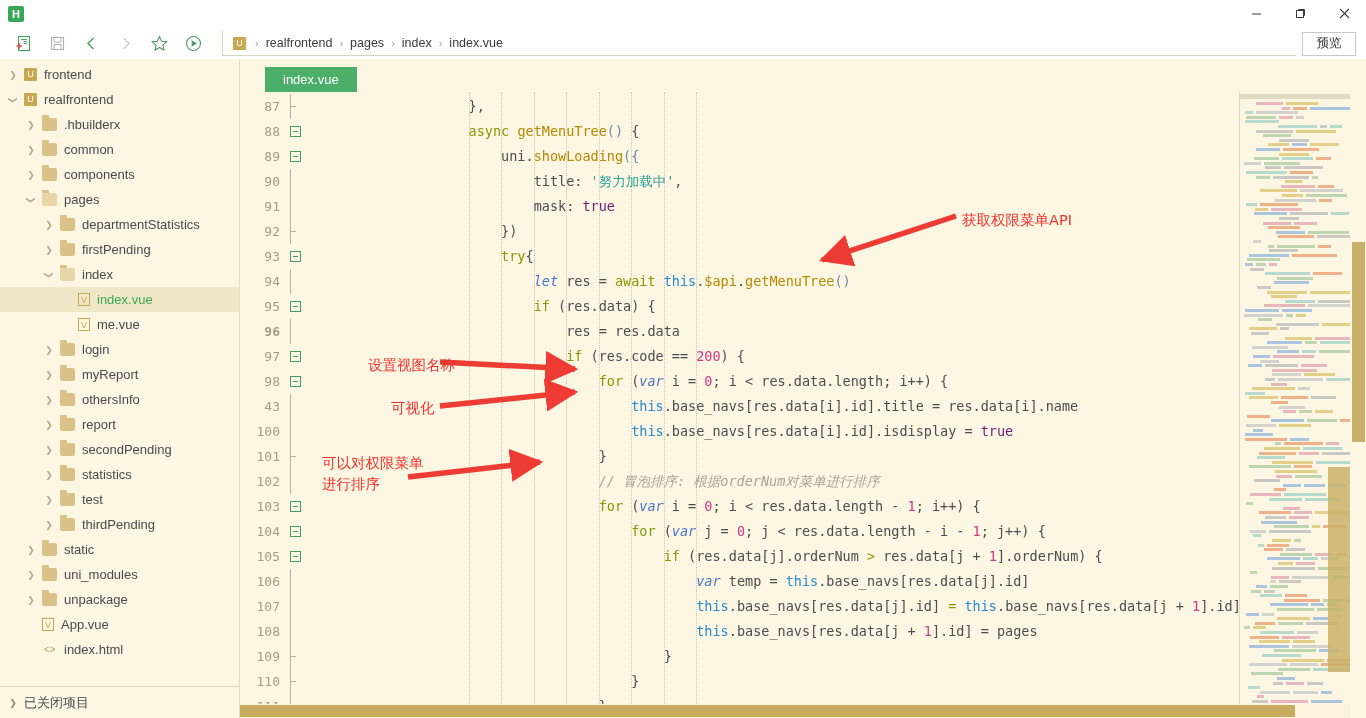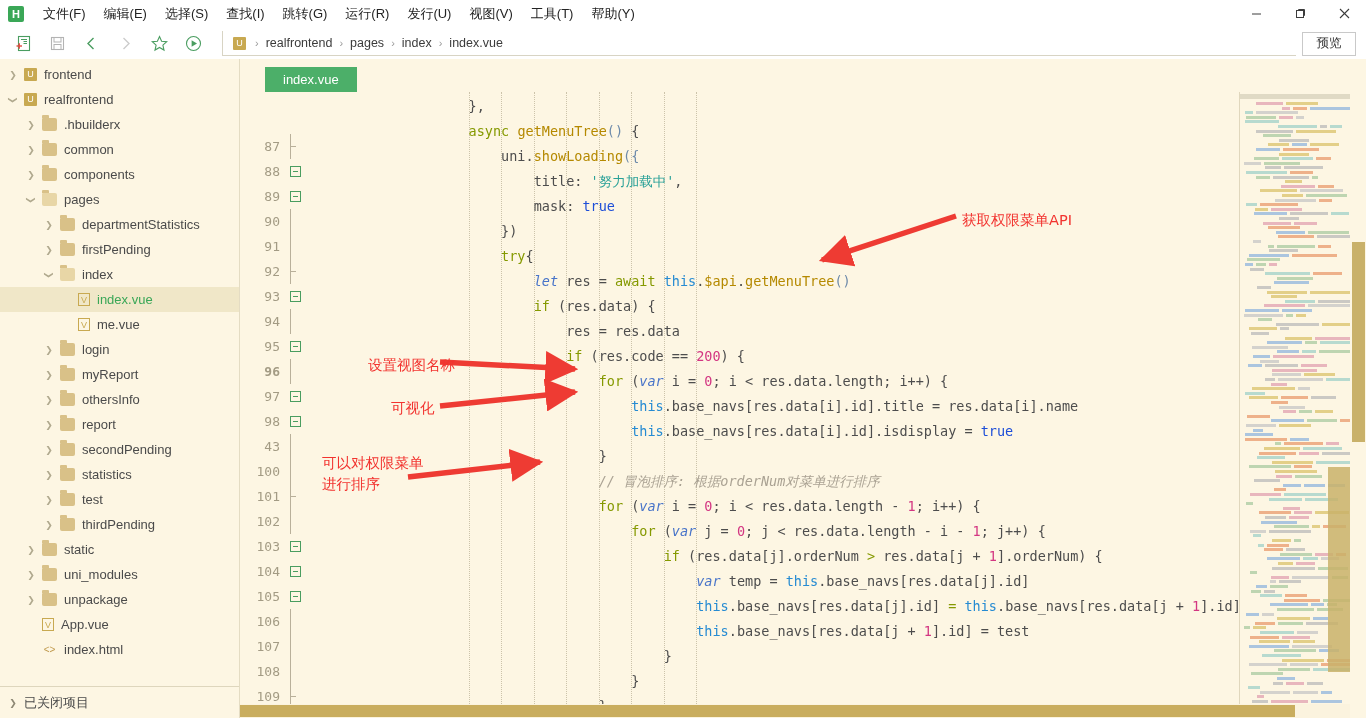--- a/index.html
+++ b/index.html
@@ -60,35 +60,35 @@
   .ficon.html{width:15px;height:13px;color:#c09a4e;font-size:10px;line-height:13px;text-align:center;background:transparent;}
   .nlabel{padding-left:1px;}
   .closed-proj{height:31px;border-top:1px solid #ded6bd;display:flex;align-items:center;font-size:13px;color:#4a4a4a;background:#fdf6e3;}
 
   
   .editor-wrap{flex:1;min-width:0;display:flex;flex-direction:column;background:#fdf6e3;position:relative;}
   .tabbar{height:25px;flex:none;background:#fdf6e3;display:flex;align-items:flex-end;padding-left:25px;padding-top:8px;}
   .tab{height:25px;background:#4caf69;color:#ffffff;font-size:13px;display:flex;align-items:center;padding:0 18px;}
   .code-area{flex:1;position:relative;overflow:hidden;background:#fdf6e3;}
 
-  .gutter{position:absolute;left:0;top:0;bottom:0;width:66px;background:#fdf6e3;margin-top:40px;}
+  .gutter{position:absolute;left:0;top:0;bottom:0;width:66px;background:#fdf6e3;}
   .gline{position:absolute;left:0;width:66px;height:25px;line-height:25px;font-family:"DejaVu Sans Mono","Liberation Mono",monospace;font-size:13px;color:#a39b84;text-align:right;padding-right:8px;box-sizing:border-box;}
   .fold{position:absolute;width:11px;height:11px;box-sizing:border-box;}
   .fold.box{border:1px solid #4a9d60;}
   .fold.box:after{content:"";position:absolute;left:2px;top:4px;width:5px;height:1px;background:#4a9d60;}
   .fold.bar{border-left:1px solid #b9b09a;height:25px;width:1px;}
   .fold.tick{border-left:1px solid #b9b09a;height:25px;width:5px;}
   .fold.tick:after{content:"";position:absolute;left:0;top:12px;width:5px;height:1px;background:#b9b09a;}
 
   .codepane{position:absolute;left:66px;right:0;top:0;bottom:0;overflow:hidden;}
   .indent-guides{position:absolute;left:0;top:0;bottom:0;width:100%;}
   .ig{position:absolute;top:0;bottom:0;width:0;border-left:1px dotted #ccc3aa;}
   .cline{position:absolute;left:0;height:25px;line-height:25px;white-space:pre;font-family:"DejaVu Sans Mono","Liberation Mono",monospace;font-size:13.5px;color:#4d4d4d;}
   .tk-kw{color:#859900;}
-  .tk-kw2{color:#1d4ed8;}
+  .tk-kw2{color:#701a75;}
   .tk-fn{color:#b58900;}
   .tk-this{color:#268bd2;}
   .tk-str{color:#2aa198;}
   .tk-num{color:#d33682;}
   .tk-cmt{color:#aaa293;font-style:italic;}
   .tk-op{color:#859900;}
   .tk-pl{color:#4d4d4d;}
   .tk-var{color:#4874c9;font-style:italic;}
   .tk-let{color:#4874c9;font-style:italic;}
   .tk-paren{color:#6d8aaa;}
@@ -111,32 +111,20 @@
 
   .watermark{position:absolute;right:68px;bottom:18px;color:#cfcac0;font-size:25px;white-space:nowrap;font-family:"DejaVu Sans",sans-serif;}
 </style>
 </head>
 <body>
 
 <div class="app">
 
   <div class="titlebar">
     <div class="logo">H</div>
-    <div class="menubar" id="menubar">
-        <div class="menu-item">文件(F)</div>
-        <div class="menu-item">编辑(E)</div>
-        <div class="menu-item">选择(S)</div>
-        <div class="menu-item">查找(I)</div>
-        <div class="menu-item">跳转(G)</div>
-        <div class="menu-item">运行(R)</div>
-        <div class="menu-item">发行(U)</div>
-        <div class="menu-item">视图(V)</div>
-        <div class="menu-item">工具(T)</div>
-        <div class="menu-item">帮助(Y)</div>
-      </div>
     <div class="win-ctrls">
       <div class="win-btn">
         <svg width="11" height="11" viewBox="0 0 11 11">
             <line x1="1" y1="6" x2="10" y2="6" stroke="#3c3c3c" stroke-width="1"></line>
           </svg>
       </div>
       <div class="win-btn">
         <svg width="11" height="11" viewBox="0 0 11 11">
             <rect x="1.5" y="2.5" width="7" height="7" fill="none" stroke="#3c3c3c" stroke-width="1"></rect>
             <path d="M3.5 2.5 V1.5 H9.5 V7.5 H8.5" fill="none" stroke="#3c3c3c" stroke-width="1"></path>
@@ -425,21 +413,21 @@
               <div class="cline" style="top: 277px; left: 292.68px;"><span class="tk-kw">for</span><span class="tk-pl"> (</span><span class="tk-var">var</span><span class="tk-pl"> i = </span><span class="tk-num">0</span><span class="tk-pl">; i &lt; res.data.length; i++) {</span></div>
               <div class="cline" style="top: 302px; left: 325.2px;"><span class="tk-this">this</span><span class="tk-pl">.base_navs[res.data[i].id].title = res.data[i].name</span></div>
               <div class="cline" style="top: 327px; left: 325.2px;"><span class="tk-this">this</span><span class="tk-pl">.base_navs[res.data[i].id].isdisplay = </span><span class="tk-kw2">true</span></div>
               <div class="cline" style="top: 352px; left: 292.68px;"><span class="tk-pl">}</span></div>
               <div class="cline" style="top: 377px; left: 292.68px;"><span class="tk-cmt">// 冒泡排序: 根据orderNum对菜单进行排序</span></div>
               <div class="cline" style="top: 402px; left: 292.68px;"><span class="tk-kw">for</span><span class="tk-pl"> (</span><span class="tk-var">var</span><span class="tk-pl"> i = </span><span class="tk-num">0</span><span class="tk-pl">; i &lt; res.data.length - </span><span class="tk-num">1</span><span class="tk-pl">; i++) {</span></div>
               <div class="cline" style="top: 427px; left: 325.2px;"><span class="tk-kw">for</span><span class="tk-pl"> (</span><span class="tk-var">var</span><span class="tk-pl"> j = </span><span class="tk-num">0</span><span class="tk-pl">; j &lt; res.data.length - i - </span><span class="tk-num">1</span><span class="tk-pl">; j++) {</span></div>
               <div class="cline" style="top: 452px; left: 357.72px;"><span class="tk-kw">if</span><span class="tk-pl"> (res.data[j].orderNum </span><span class="tk-op">&gt;</span><span class="tk-pl"> res.data[j + </span><span class="tk-num">1</span><span class="tk-pl">].orderNum) {</span></div>
               <div class="cline" style="top: 477px; left: 390.24px;"><span class="tk-var">var</span><span class="tk-pl"> temp = </span><span class="tk-this">this</span><span class="tk-pl">.base_navs[res.data[j].id]</span></div>
               <div class="cline" style="top: 502px; left: 390.24px;"><span class="tk-this">this</span><span class="tk-pl">.base_navs[res.data[j].id] </span><span class="tk-op">=</span><span class="tk-pl"> </span><span class="tk-this">this</span><span class="tk-pl">.base_navs[res.data[j + </span><span class="tk-num">1</span><span class="tk-pl">].id]</span></div>
-              <div class="cline" style="top: 527px; left: 390.24px;"><span class="tk-this">this</span><span class="tk-pl">.base_navs[res.data[j + </span><span class="tk-num">1</span><span class="tk-pl">].id] = test</span></div>
+              <div class="cline" style="top: 527px; left: 390.24px;"><span class="tk-this">this</span><span class="tk-pl">.base_navs[res.data[j + </span><span class="tk-num">1</span><span class="tk-pl">].id] = pages</span></div>
               <div class="cline" style="top: 552px; left: 357.72px;"><span class="tk-pl">}</span></div>
               <div class="cline" style="top: 577px; left: 325.2px;"><span class="tk-pl">}</span></div>
               <div class="cline" style="top: 602px; left: 292.68px;"><span class="tk-pl">}</span></div>
             </div>
         </div>
 
         <svg class="arrowsvg" style="left:0;top:0;width:1126px;height:620px;" viewBox="0 0 1126 620">
           <defs>
             <marker id="ah" markerWidth="6" markerHeight="6" refX="5.4" refY="3" orient="auto">
               <polygon points="0,0 6,3 0,6" fill="#ee3b33"></polygon>

